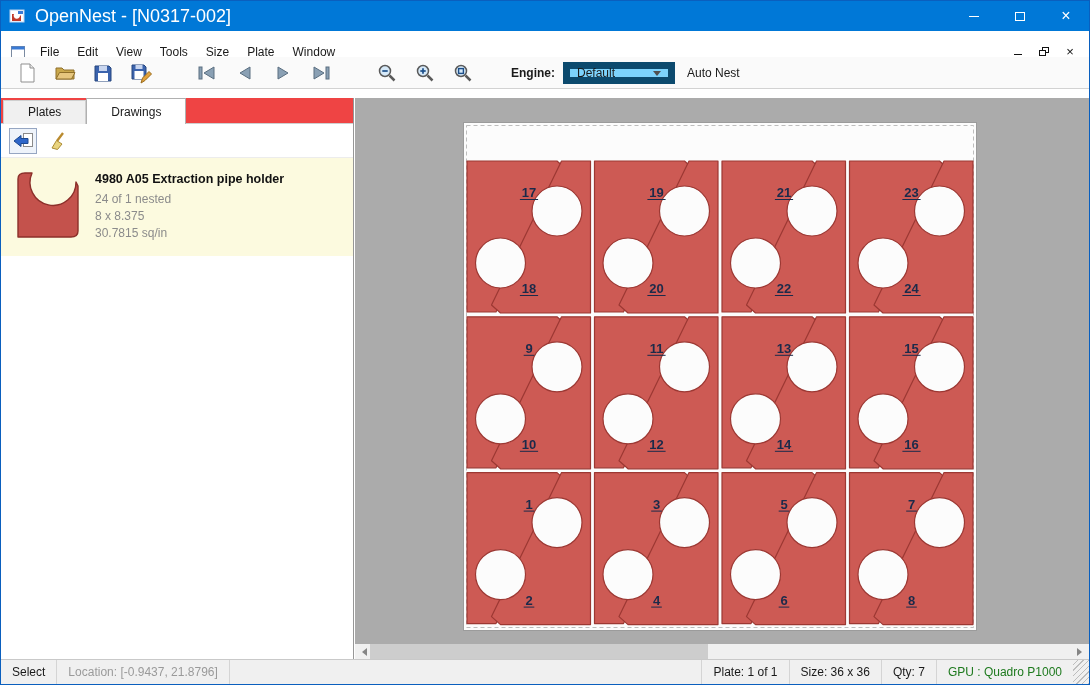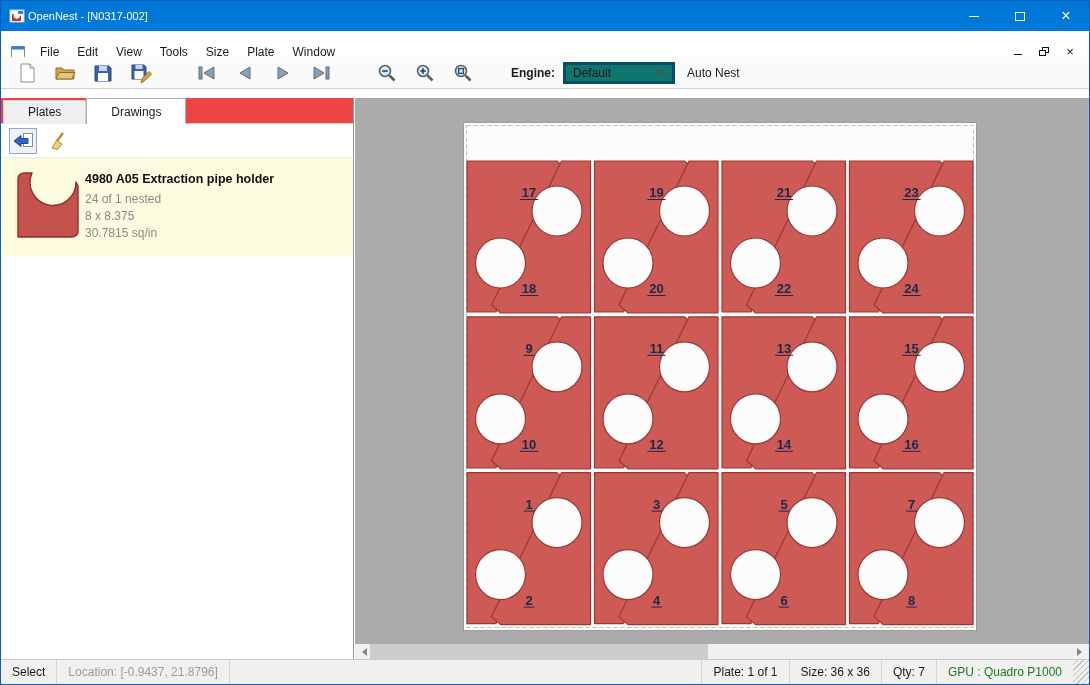--- a/index.html
+++ b/index.html
@@ -3,21 +3,21 @@
 <meta charset="utf-8">
 <style>
   *{margin:0;padding:0;box-sizing:border-box}
   html,body{width:1090px;height:685px}
   body{font-family:"Liberation Sans",sans-serif;font-size:12px;color:#1a1a1a;background:#fff}
   .window{position:relative;width:1090px;height:685px;background:#fff;border:1px solid #0a5fbe;overflow:hidden}
 
   
   .titlebar{position:absolute;top:0;left:0;right:0;height:30px;background:#0078d7;display:flex;align-items:center;color:#fff}
   .app-icon{margin-left:8px;display:flex;align-items:center}
-  .titlebar .title{font-size:11px;margin-left:3px}
+  .titlebar .title{font-size:18px;margin-left:10px}
   .caption-buttons{margin-left:auto;display:flex;height:100%}
   .cap{width:46px;height:100%;display:flex;align-items:center;justify-content:center;cursor:default}
   .min-glyph{width:10px;height:1px;background:#fff;display:block}
   .max-glyph{width:10px;height:9px;border:1px solid #fff;display:block}
   .close-glyph{font-size:16px;line-height:1}
 
   
   .menubar{position:absolute;top:30px;left:0;right:0;height:42px;background:#fff;border-bottom:1px solid #e9e9e9;display:flex;align-items:center;padding-left:6px}
   .mdi-icon{display:flex;margin:0 6px 0 4px}
   .mi{padding:4px 9px}
@@ -28,33 +28,33 @@
   .mdi-restore i{position:absolute;border:1px solid #111;background:#fff;display:block}
   .mdi-restore i:first-child{width:7px;height:6px;right:0;top:0}
   .mdi-restore i:last-child{width:7px;height:6px;left:0;bottom:0}
   .mdi-close{font-size:13px;line-height:1}
 
   
   .toolbar{position:absolute;top:56px;left:0;right:0;height:32px;background:#fafafa;border-bottom:1px solid #d2d2d2;display:flex;align-items:center;padding-left:10px}
   .tbtn{width:32px;height:32px;display:flex;align-items:center;justify-content:center;margin-right:6px;border:1px solid transparent}
   .tgap{width:28px}
   .engine-label{font-weight:bold;margin:0 8px 0 26px}
-  .combo{width:112px;height:22px;border:3px solid #0c4a6e;background:#0f766e;display:flex;align-items:center;padding:0 7px}
+  .combo{width:112px;height:22px;border:7px solid #0c4a6e;background:#7dd3fc;display:flex;align-items:center;padding:0 7px}
   .combo .carrow{margin-left:auto;width:0;height:0;border:4px solid transparent;border-top:5px solid #505050;margin-top:5px}
   .autonest{margin-left:4px;padding:5px 8px}
 
   
   .panel{position:absolute;top:97px;left:0;width:353px;bottom:25px;background:#fff;border-right:1px solid #979797}
   .tabstrip{height:26px;display:flex;align-items:flex-end;padding-left:2px;background:#ef4444;border-bottom:1px solid #cfcfcf}
   .tab{padding:4px 24px 5px 24px;border:1px solid #cfcfcf;border-bottom:none;background:#f0f0f0;position:relative;top:1px}
   .tab.active{background:#fff;border-color:#b0b0b0;z-index:3;padding-top:6px}
   .subtoolbar{height:34px;display:flex;align-items:center;gap:8px;padding-left:8px;background:#fff;border-bottom:1px solid #ececec}
   .sbtn{width:28px;height:26px;display:flex;align-items:center;justify-content:center;border:1px solid transparent}
   .sbtn.selected{border-color:#96a6c2;background:#eef3fa}
-  .drawing-item{display:flex;gap:4px;background:#fcfadf;padding:12px 8px 14px 14px;cursor:default}
+  .drawing-item{display:flex;gap:14px;background:#fcfadf;padding:12px 8px 14px 14px;cursor:default}
   .d-text{padding-top:2px}
   .d-title{font-weight:bold;font-size:12.5px;margin-bottom:5px;color:#111}
   .d-line{color:#8b8b8b;line-height:17px}
 
   
   .canvas{position:absolute;top:97px;left:354px;right:0;bottom:25px;background:#ababab;overflow:hidden}
   .plate{position:absolute;left:108px;top:24px}
   #nest{display:block;background:#fcfcfc;font-family:"Liberation Sans",sans-serif}
   .hscroll{position:absolute;left:0;right:0;bottom:0;height:15px;background:#f0f0f0}
   .harrow{position:absolute;top:0;width:15px;height:15px;display:flex;align-items:center;justify-content:center}

